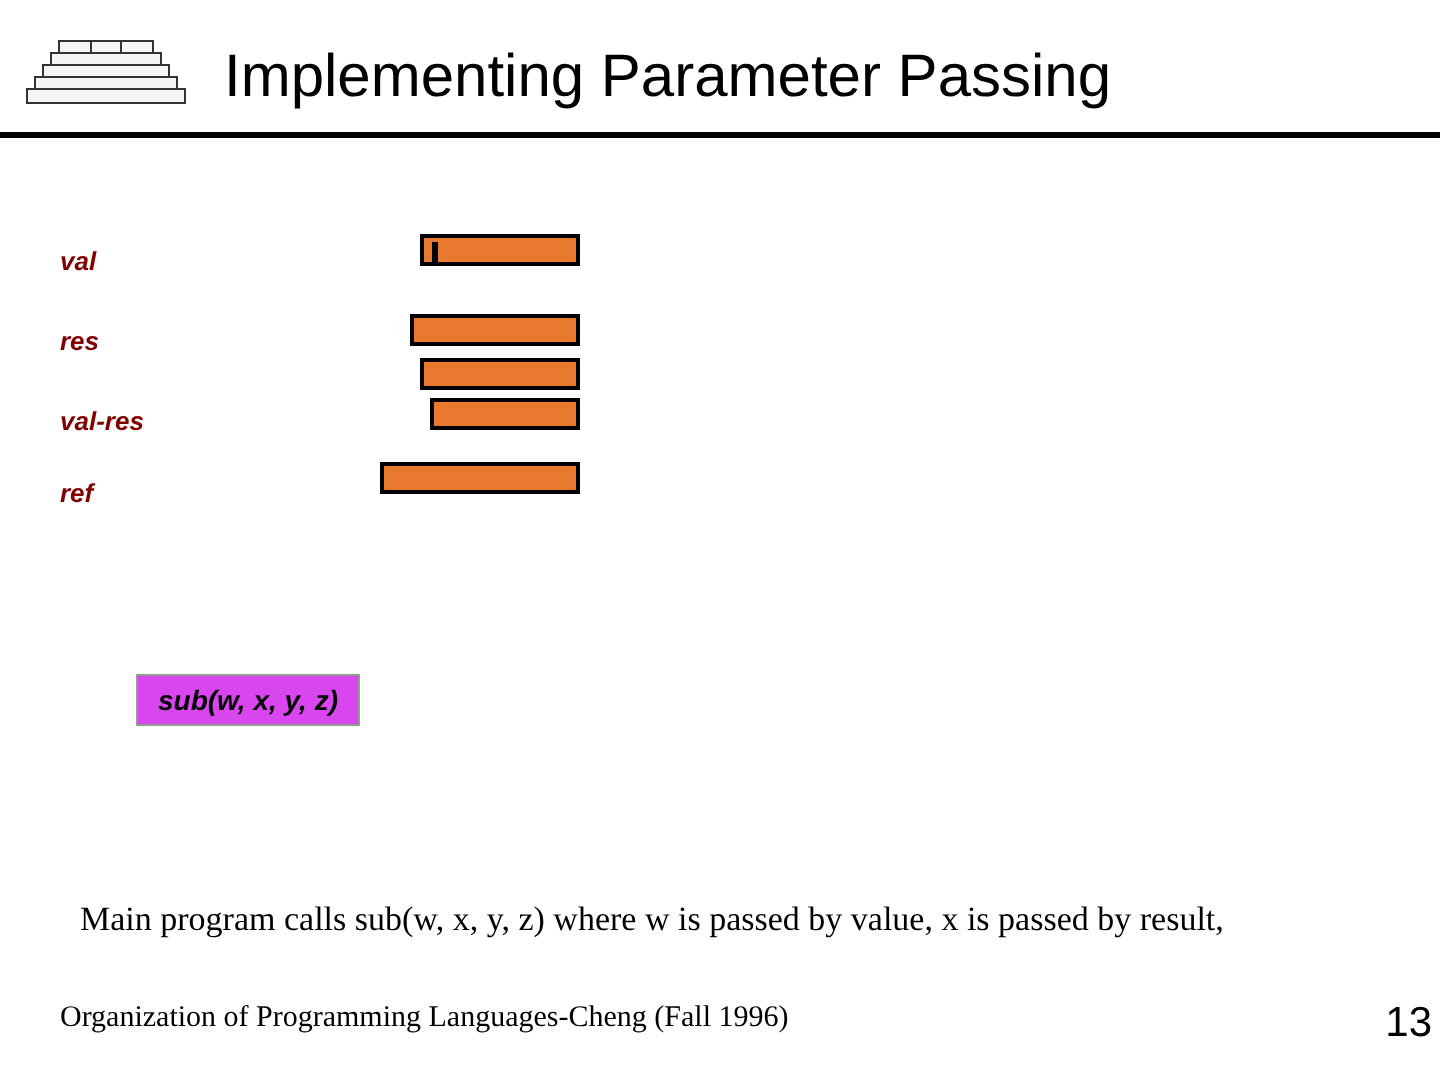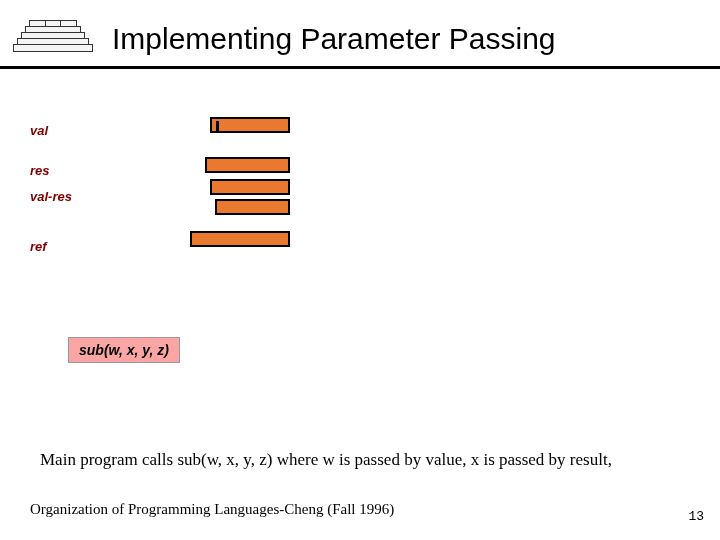--- a/index.html
+++ b/index.html
@@ -16,38 +16,38 @@
   .l4 { width: 72px; height: 8px; }
   .l5 { width: 80px; height: 8px; }
   
   .title { font-size: 30px; font-weight: normal; margin-left: 14px; margin-top: 6px; }
   .rule { border: none; border-top: 3px solid #000; margin: 2px 0 0 0; width: 100%; }
   
   .diagram { position: relative; height: 280px; margin-top: 26px; font-style: italic; }
   .row-label { position: absolute; left: 30px; font-size: 13px; font-weight: bold; color: #800000; }
   .lbl-val { top: 28px; }
   .lbl-res { top: 68px; }
-  .lbl-valres { top: 94px; }
+  .lbl-valres { top: 108px; }
   .lbl-ref { top: 144px; text-align: right; }
   
   .bar { position: absolute; height: 16px; border: 2px solid #000; }
   .bar-orange { background: #e8792e; }
   .bar1 { left: 210px; top: 22px; width: 80px; }
   .bar1::before { content: ''; position: absolute; left: 4px; top: 2px; width: 3px; height: 10px; background: #000; }
   .bar2 { left: 205px; top: 62px; width: 85px; }
   .bar3 { left: 210px; top: 84px; width: 80px; }
   .bar4 { left: 215px; top: 104px; width: 75px; }
   .bar5 { left: 190px; top: 136px; width: 100px; }
   
-  .call-left { position: absolute; left: 68px; top: 242px; background: #fca5a5; border: 1px solid #999; padding: 4px 10px; font-size: 14px; font-weight: bold; }
+  .call-left { position: absolute; left: 68px; top: 242px; background: #d946ef; border: 1px solid #999; padding: 4px 10px; font-size: 14px; font-weight: bold; }
   .call-right { position: absolute; right: 70px; top: 244px; background: #33dd33; padding: 3px 10px; font-size: 14px; font-weight: bold; }
   
   .expl { position: absolute; left: 40px; right: 20px; top: 448px; font-family: 'Times New Roman', serif; font-size: 17px; line-height: 24px; }
   .footer { position: absolute; left: 30px; bottom: 22px; font-family: 'Times New Roman', serif; font-size: 15px; }
-  .pagenum { position: absolute; right: 16px; bottom: 16px; font-size: 13px; font-family: Liberation Mono, monospace; }
+  .pagenum { position: absolute; right: 4px; bottom: 16px; font-size: 21px; }
 </style>
 </head>
 <body>
 
 <div class="header">
   <div class="logo">
     <div class="logo-layer l1">
         <span></span>
         <span></span>
         <span></span>

